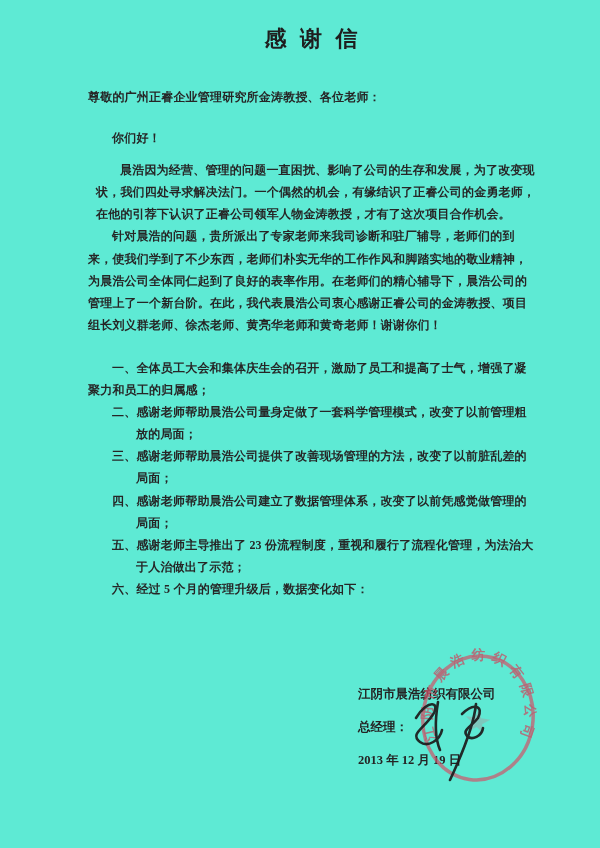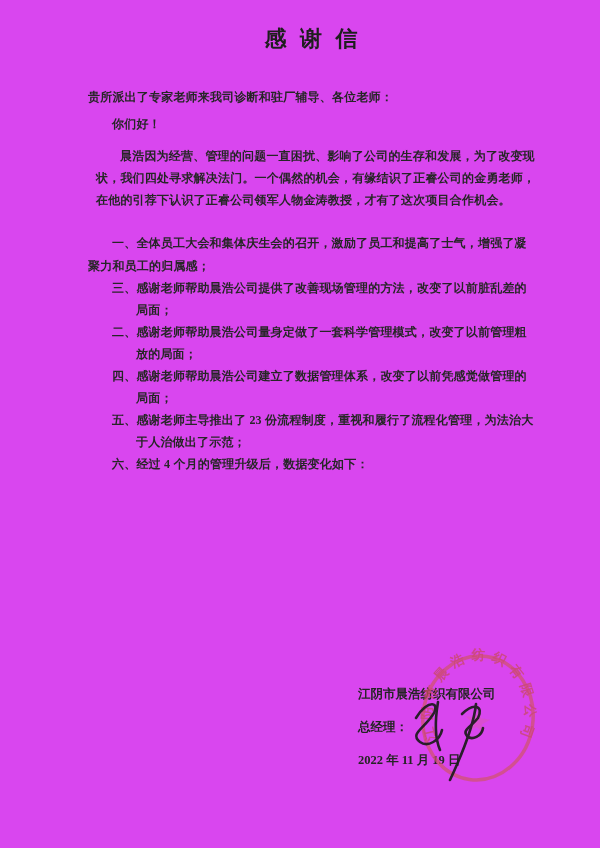--- a/index.html
+++ b/index.html
@@ -1,21 +1,21 @@
 <!DOCTYPE html>
 <html><head>
 <meta charset="utf-8">
 <style>
   * { box-sizing: border-box; }
   html, body { margin: 0; padding: 0; background: #ffffff; }
   .page {
     position: relative;
     width: 600px;
     height: 848px;
-    background: #d946ef;
+    background: #5eead4;
     font-family: "Liberation Serif", "DejaVu Serif", serif;
     color: #262626;
     overflow: hidden;
   }
   .content {
     padding: 0 62px 0 88px;
   }
   .title {
     margin: 0;
     padding-top: 24px;
@@ -26,21 +26,21 @@
     line-height: 30px;
     color: #1e1e1e;
   }
   .bodytext {
     font-size: 12px;
     line-height: 22.1px;
     font-weight: 600;
     letter-spacing: 0.2px;
   }
   .salutation { margin: 32px 0 0; }
-  .greeting   { margin: 5px 0 0; text-indent: 24px; }
+  .greeting   { margin: 19px 0 0; text-indent: 24px; }
   .para       { margin: 0; text-indent: 24px; }
   .para-first { margin-top: 10px; margin-left: 8px; }
   .list       { margin-top: 21px; }
   .item       { margin: 0; padding-left: 48px; text-indent: -24px; }
   .item-flush { padding-left: 0; text-indent: 24px; }
   .sublist    { margin: 0; }
   .sub-item   { margin: 0; padding-left: 17px; }
   .signoff {
     position: absolute;
     left: 358px;
@@ -72,41 +72,42 @@
 </style>
 </head>
 <body>
 
 <div class="page">
 
   <div class="content">
     <h1 class="title">感 谢 信</h1>
 
     <div class="bodytext">
-      <p class="salutation">贵所派出了专家老师来我司诊断和驻厂辅导、各位老师：</p>
+      <p class="salutation">尊敬的广州正睿企业管理研究所金涛教授、各位老师：</p>
       <p class="greeting">你们好！</p>
 
       <p class="para para-first">晨浩因为经营、管理的问题一直困扰、影响了公司的生存和发展，为了改变现状，我们四处寻求解决法门。一个偶然的机会，有缘结识了正睿公司的金勇老师，在他的引荐下认识了正睿公司领军人物金涛教授，才有了这次项目合作机会。</p>
+      <p class="para">针对晨浩的问题，贵所派出了专家老师来我司诊断和驻厂辅导，老师们的到来，使我们学到了不少东西，老师们朴实无华的工作作风和脚踏实地的敬业精神，为晨浩公司全体同仁起到了良好的表率作用。在老师们的精心辅导下，晨浩公司的管理上了一个新台阶。在此，我代表晨浩公司衷心感谢正睿公司的金涛教授、项目组长刘义群老师、徐杰老师、黄亮华老师和黄奇老师！谢谢你们！</p>
 
       <div class="list">
         <p class="item item-flush">一、全体员工大会和集体庆生会的召开，激励了员工和提高了士气，增强了凝聚力和员工的归属感；</p>
+        <p class="item">二、感谢老师帮助晨浩公司量身定做了一套科学管理模式，改变了以前管理粗放的局面；</p>
         <p class="item">三、感谢老师帮助晨浩公司提供了改善现场管理的方法，改变了以前脏乱差的局面；</p>
-        <p class="item">二、感谢老师帮助晨浩公司量身定做了一套科学管理模式，改变了以前管理粗放的局面；</p>
         <p class="item">四、感谢老师帮助晨浩公司建立了数据管理体系，改变了以前凭感觉做管理的局面；</p>
         <p class="item">五、感谢老师主导推出了 23 份流程制度，重视和履行了流程化管理，为法治大于人治做出了示范；</p>
-        <p class="item">六、经过 4 个月的管理升级后，数据变化如下：</p>
+        <p class="item">六、经过 5 个月的管理升级后，数据变化如下：</p>
       </div>
 
     </div>
   </div>
 
   <div class="signoff">
     <p class="company">江阴市晨浩纺织有限公司</p>
     <p>总经理：</p>
-    <p>2022 年 11 月 19 日</p>
+    <p>2013 年 12 月 19 日</p>
   </div>
 
   <svg class="seal" viewBox="0 0 132 140" aria-hidden="true">
     <g transform="rotate(8 66 70)" opacity="0.82">
       <ellipse cx="66" cy="70" rx="55" ry="62" fill="none" stroke="#d05468" stroke-width="3.5" opacity="0.85"></ellipse>
       <path id="sealArc" d="M 30,100 A 47,54 0 1 1 102,100" fill="none"></path>
       <text font-size="13.5" font-weight="700" fill="#c94a60" opacity="0.88" letter-spacing="6" font-family="Liberation Serif, DejaVu Serif, serif">
         <textPath href="#sealArc" startOffset="4">江阴市晨浩纺织有限公司</textPath>
       </text>
       <polygon points="66,61 69.1,69.8 78.4,70 70.9,75.6 73.6,84.5 66,79.2 58.4,84.5 61.1,75.6 53.6,70 62.9,69.8" fill="#d9697c" opacity="0.32"></polygon>

